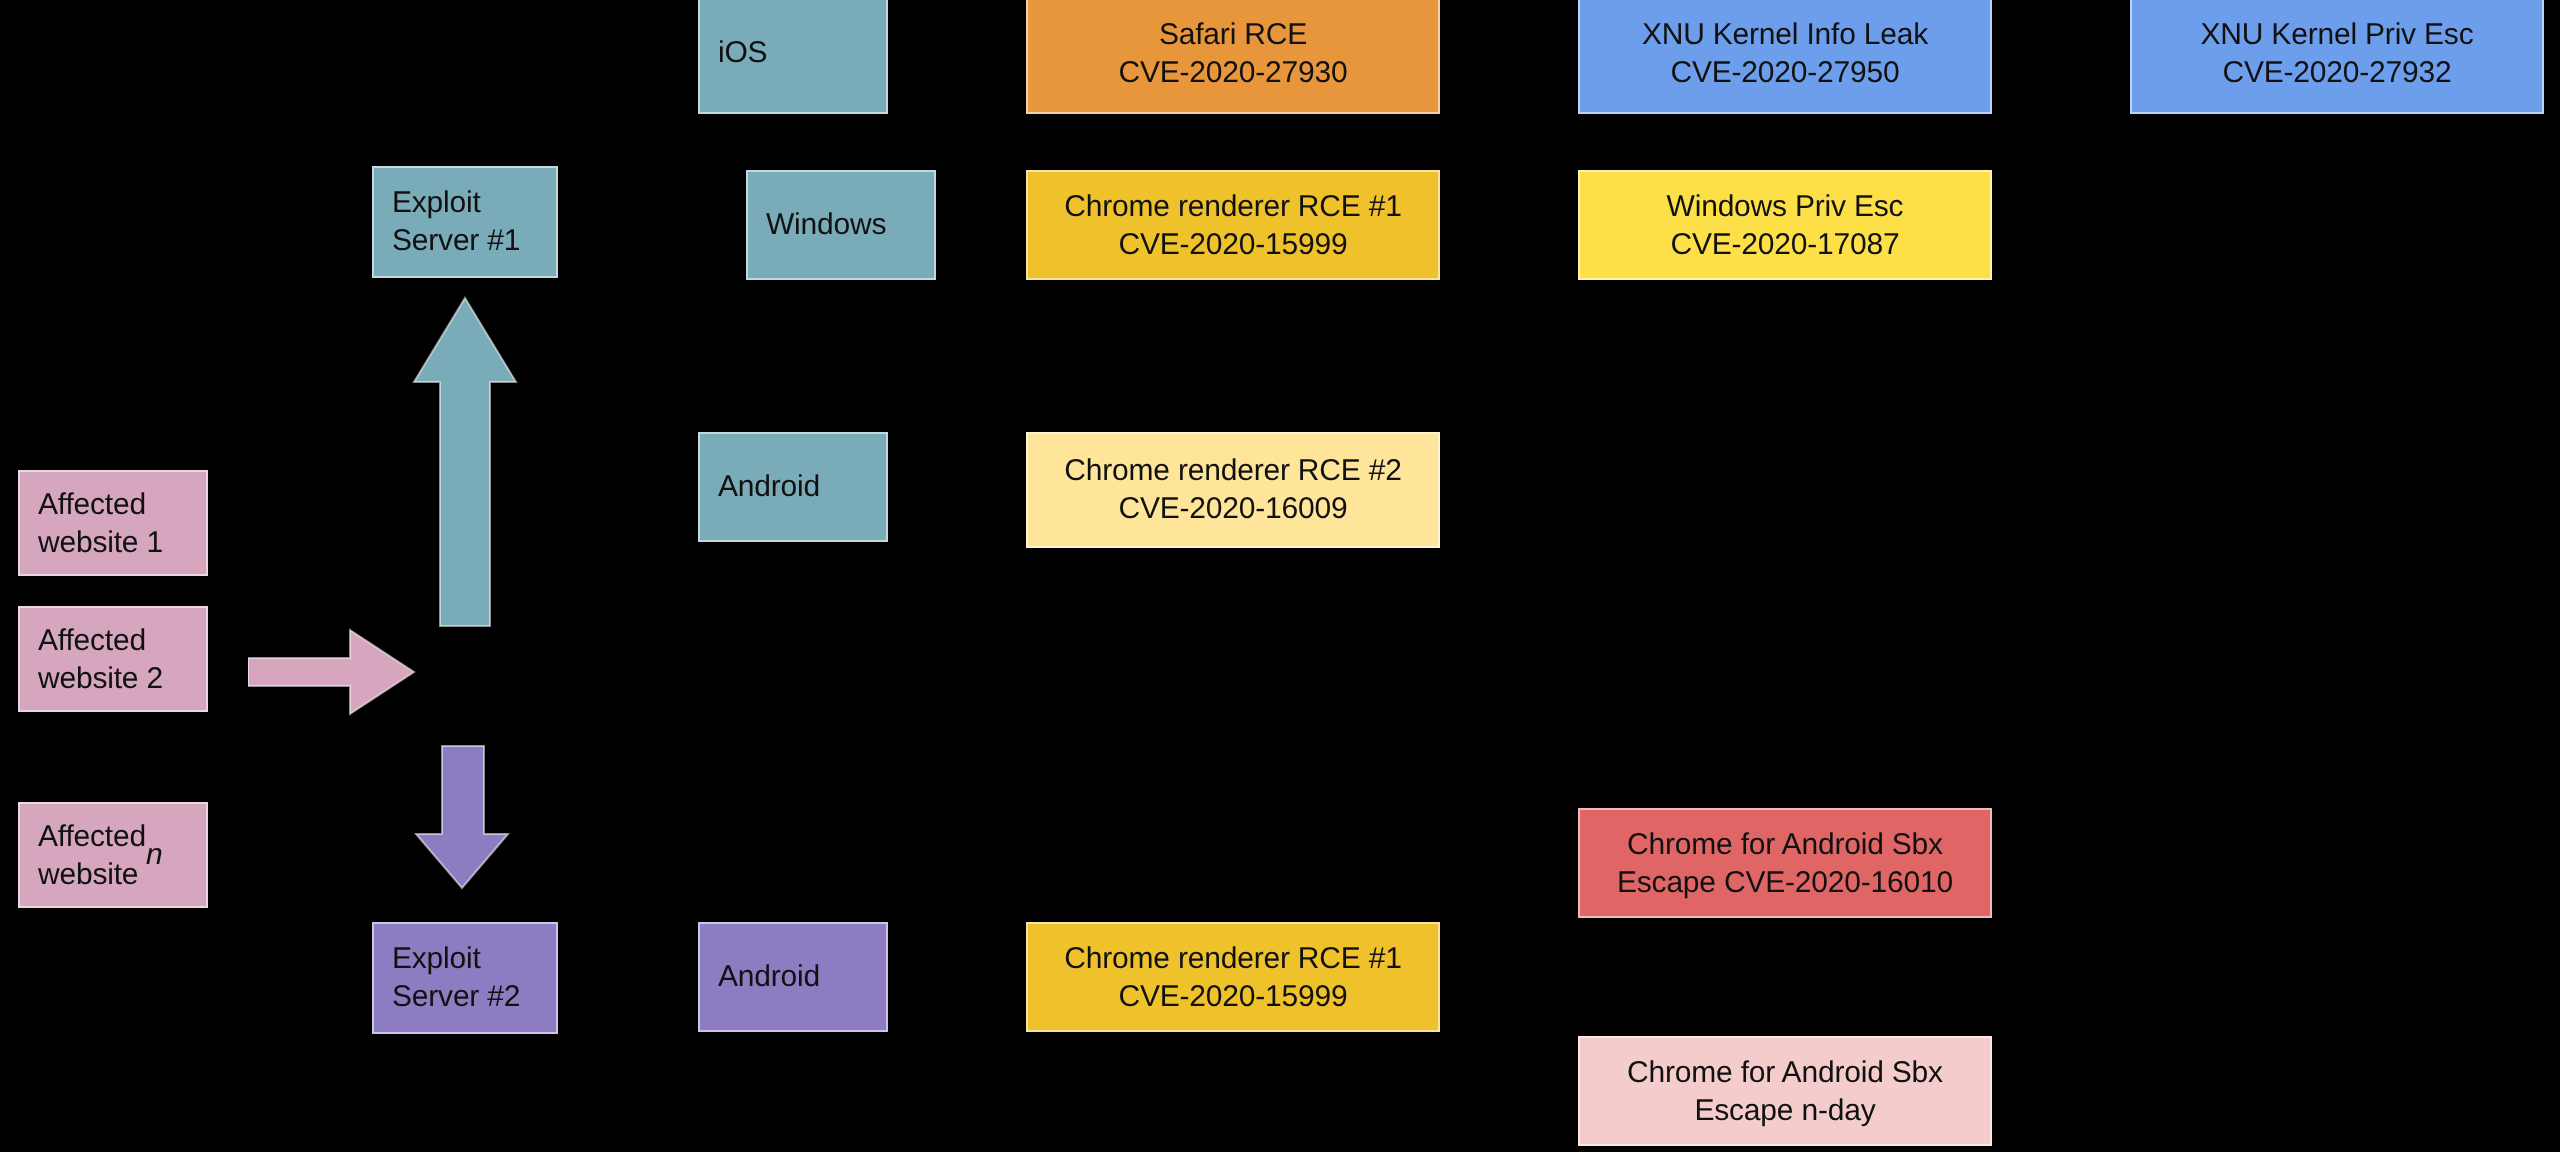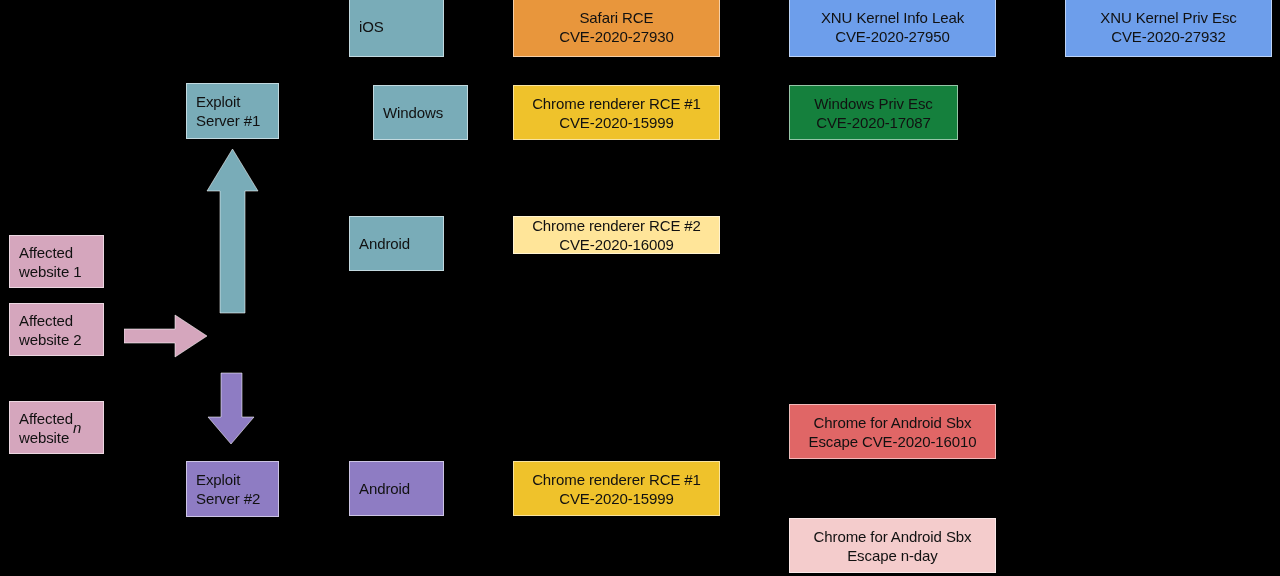--- a/index.html
+++ b/index.html
@@ -87,30 +87,30 @@
   <div class="node left" style="left:349px; top:216px; width:95px; height:55px; background:#79ACB8;">Android</div>
 
   <div class="node left" style="left:349px; top:461px; width:95px; height:55px; background:#8E7CC3;">Android</div>
 
   <div class="node center" style="left:513px; top:-4px; width:207px; height:61px; background:#E8963C;">Safari RCE
 CVE-2020-27930</div>
 
   <div class="node center" style="left:513px; top:85px; width:207px; height:55px; background:#EFC22B;">Chrome renderer RCE #1
 CVE-2020-15999</div>
 
-  <div class="node center" style="left:513px; top:216px; width:207px; height:38px; background:#FFE599;">Chrome renderer RCE #2
+  <div class="node center" style="left:513px; top:216px; width:207px; height:58px; background:#FFE599;">Chrome renderer RCE #2
 CVE-2020-16009</div>
 
   <div class="node center" style="left:513px; top:461px; width:207px; height:55px; background:#EFC22B;">Chrome renderer RCE #1
 CVE-2020-15999</div>
 
   <div class="node center" style="left:789px; top:-4px; width:207px; height:61px; background:#6D9EEB;">XNU Kernel Info Leak
 CVE-2020-27950</div>
 
-  <div class="node center" style="left:789px; top:85px; width:169px; height:55px; background:#15803d;">Windows Priv Esc
+  <div class="node center" style="left:789px; top:85px; width:207px; height:55px; background:#fde047;">Windows Priv Esc
 CVE-2020-17087</div>
 
   <div class="node center" style="left:789px; top:404px; width:207px; height:55px; background:#E06666;">Chrome for Android Sbx
 Escape CVE-2020-16010</div>
 
   <div class="node center" style="left:789px; top:518px; width:207px; height:55px; background:#F4CCCC;">Chrome for Android Sbx
 Escape n-day</div>
 
   <div class="node center" style="left:1065px; top:-4px; width:207px; height:61px; background:#6D9EEB;">XNU Kernel Priv Esc
 CVE-2020-27932</div>

